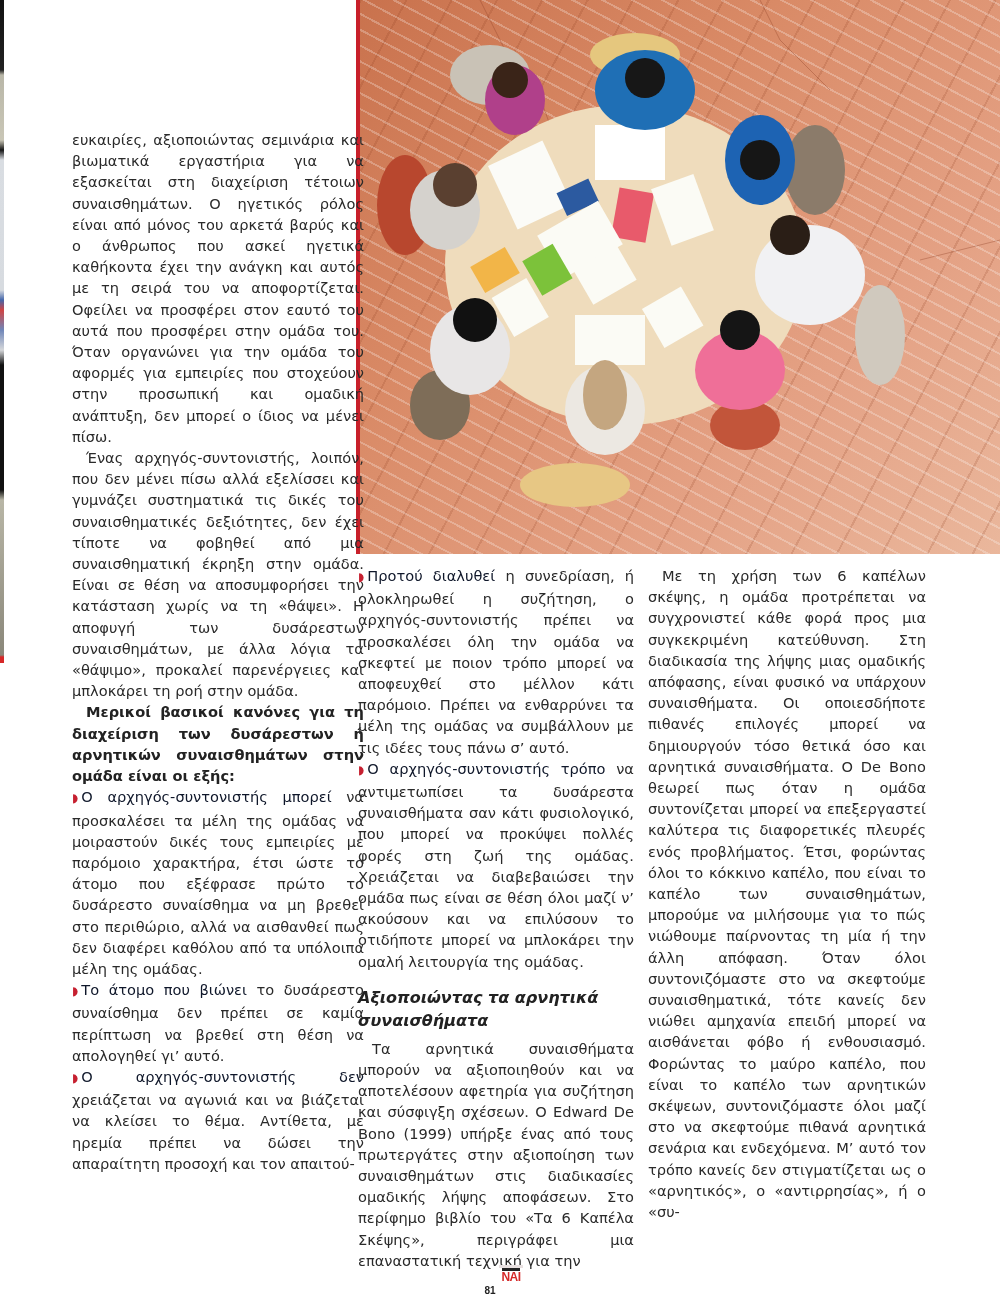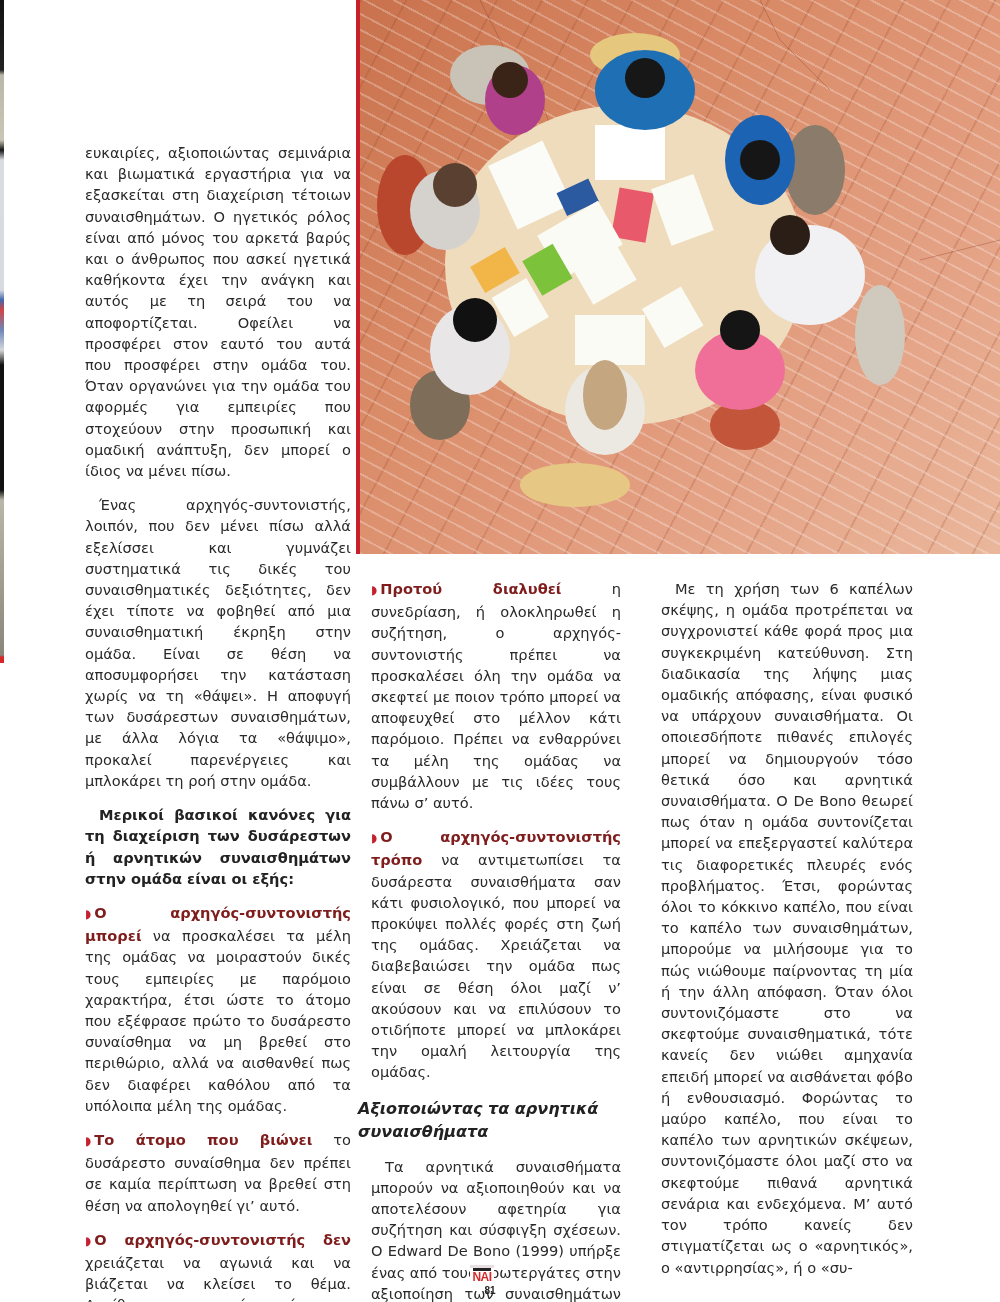--- a/index.html
+++ b/index.html
@@ -8,30 +8,30 @@
   .edge-strip { position:absolute; left:0; top:0; width:4px; height:663px;
     background:linear-gradient(to bottom,#111 0,#222 70px,#b9b7a8 75px,#c9c6b6 140px,#151515 150px,#d9dde2 160px,#d7dbe0 290px,#4466aa 300px,#d04444 310px,#6f86b8 330px,#d5d7da 350px,#111 365px,#111 490px,#b8b6a6 500px,#8a877a 655px,#d62828 657px,#d62828 663px); }
   .red-rule { position:absolute; left:356px; top:0; width:4px; height:554px; background:#c8202a; }
   .photo { position:absolute; left:360px; top:0; width:640px; height:554px; overflow:hidden;
     background:
       repeating-linear-gradient(28deg, rgba(255,255,255,0.25) 0 2px, transparent 2px 14px),
       repeating-linear-gradient(118deg, rgba(140,60,30,0.18) 0 2px, transparent 2px 40px),
       linear-gradient(135deg,#c9724d 0%,#d98a66 35%,#e4a184 70%,#eab79c 100%); }
   .photo svg { position:absolute; left:0; top:0; }
   .col { position:absolute; font-size:14.6px; line-height:21.2px; text-align:justify; }
-  .col p { margin:13px; }
+  .col p { margin:0; }
   .col p.indent { text-indent:14px; }
   .col1 { left:72px; top:129px; width:292px; }
   .col2 { left:358px; top:565px; width:276px; }
   .col3 { left:648px; top:565px; width:278px; }
-  .lead { color:#7f1d1d; font-weight:bold; }
+  .lead { color:#0f172a; font-weight:normal; }
   .bullet { color:#c62030; font-size:12px; margin-right:3px; }
   .rules-intro { font-weight:bold; color:#222; }
   .subhead { font-size:16px; line-height:23px; margin:14px 0 6px 0; color:#222; text-align:left;font-style:italic; }
-  .footer-logo { position:absolute; left:470px; top:1265px; width:24px; height:16px; background:#fff;
+  .footer-logo { position:absolute; left:499px; top:1265px; width:24px; height:16px; background:#fff;
     border-top:3px solid #e8e0e0; text-align:center; }
   .footer-logo .bar { display:block; height:3px; background:#222; margin:0 3px; }
   .footer-logo .txt { display:block; font-family:"Liberation Sans", sans-serif; font-weight:bold; font-size:12px;
     line-height:12px; color:#d42a2a; letter-spacing:-0.5px; }
   .page-number { position:absolute; left:476px; top:1285px; width:28px; text-align:center;
     font-family:"Liberation Sans", sans-serif; font-weight:bold; font-size:10px; color:#222; }
 </style>
 </head>
 <body>
 

